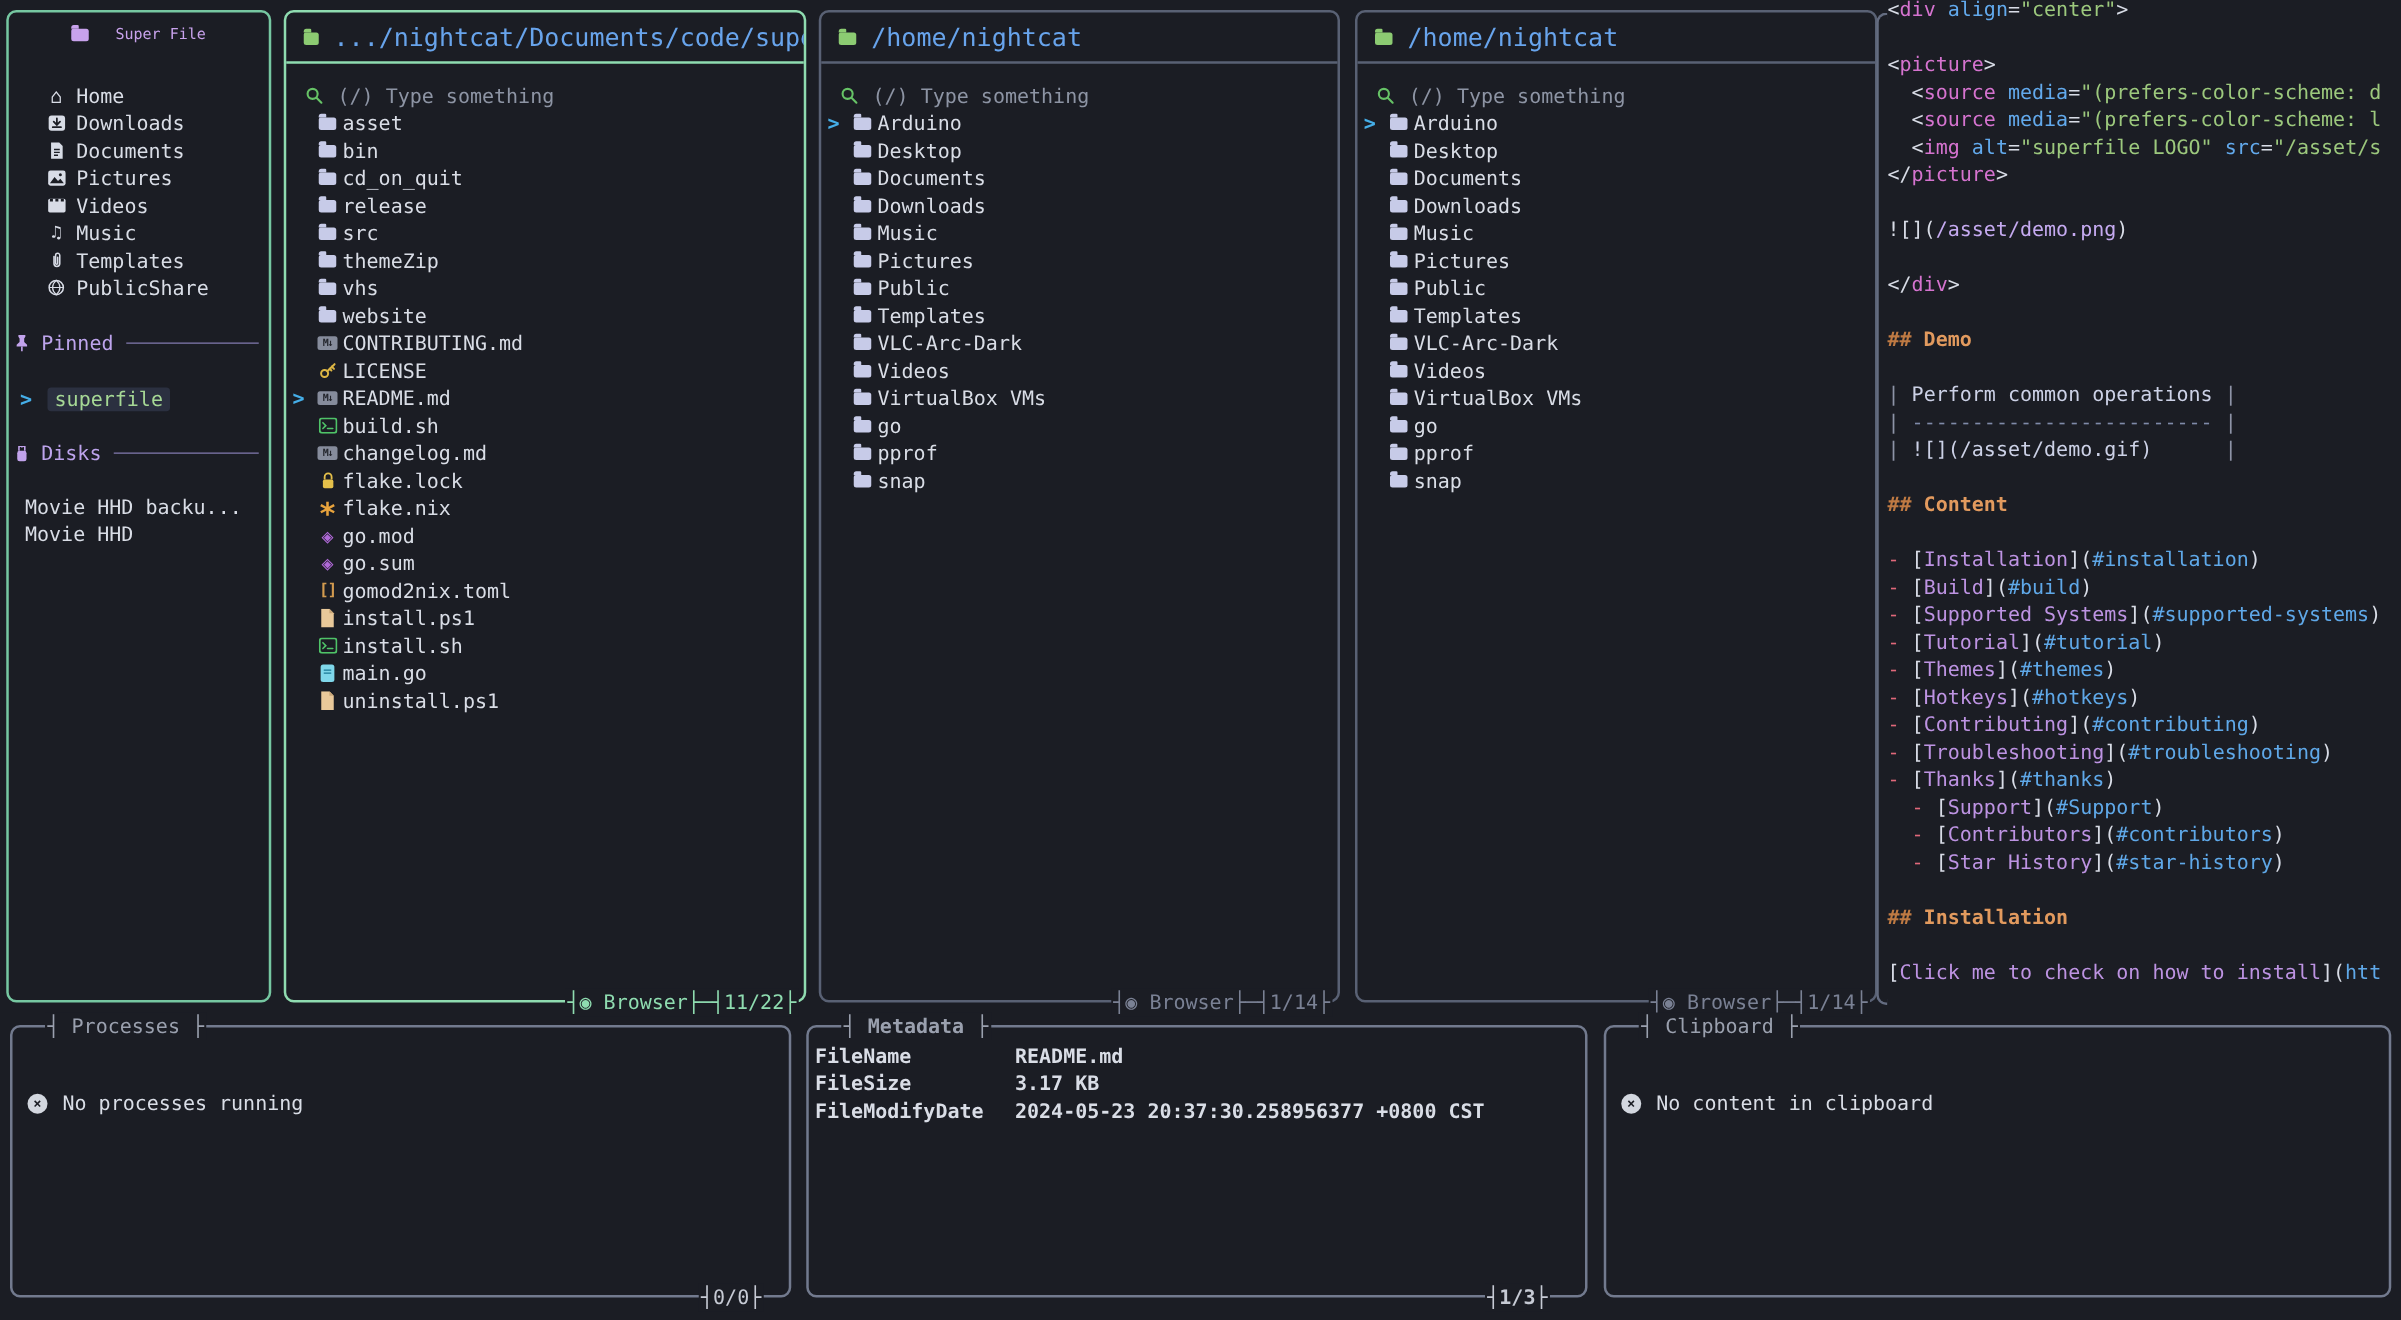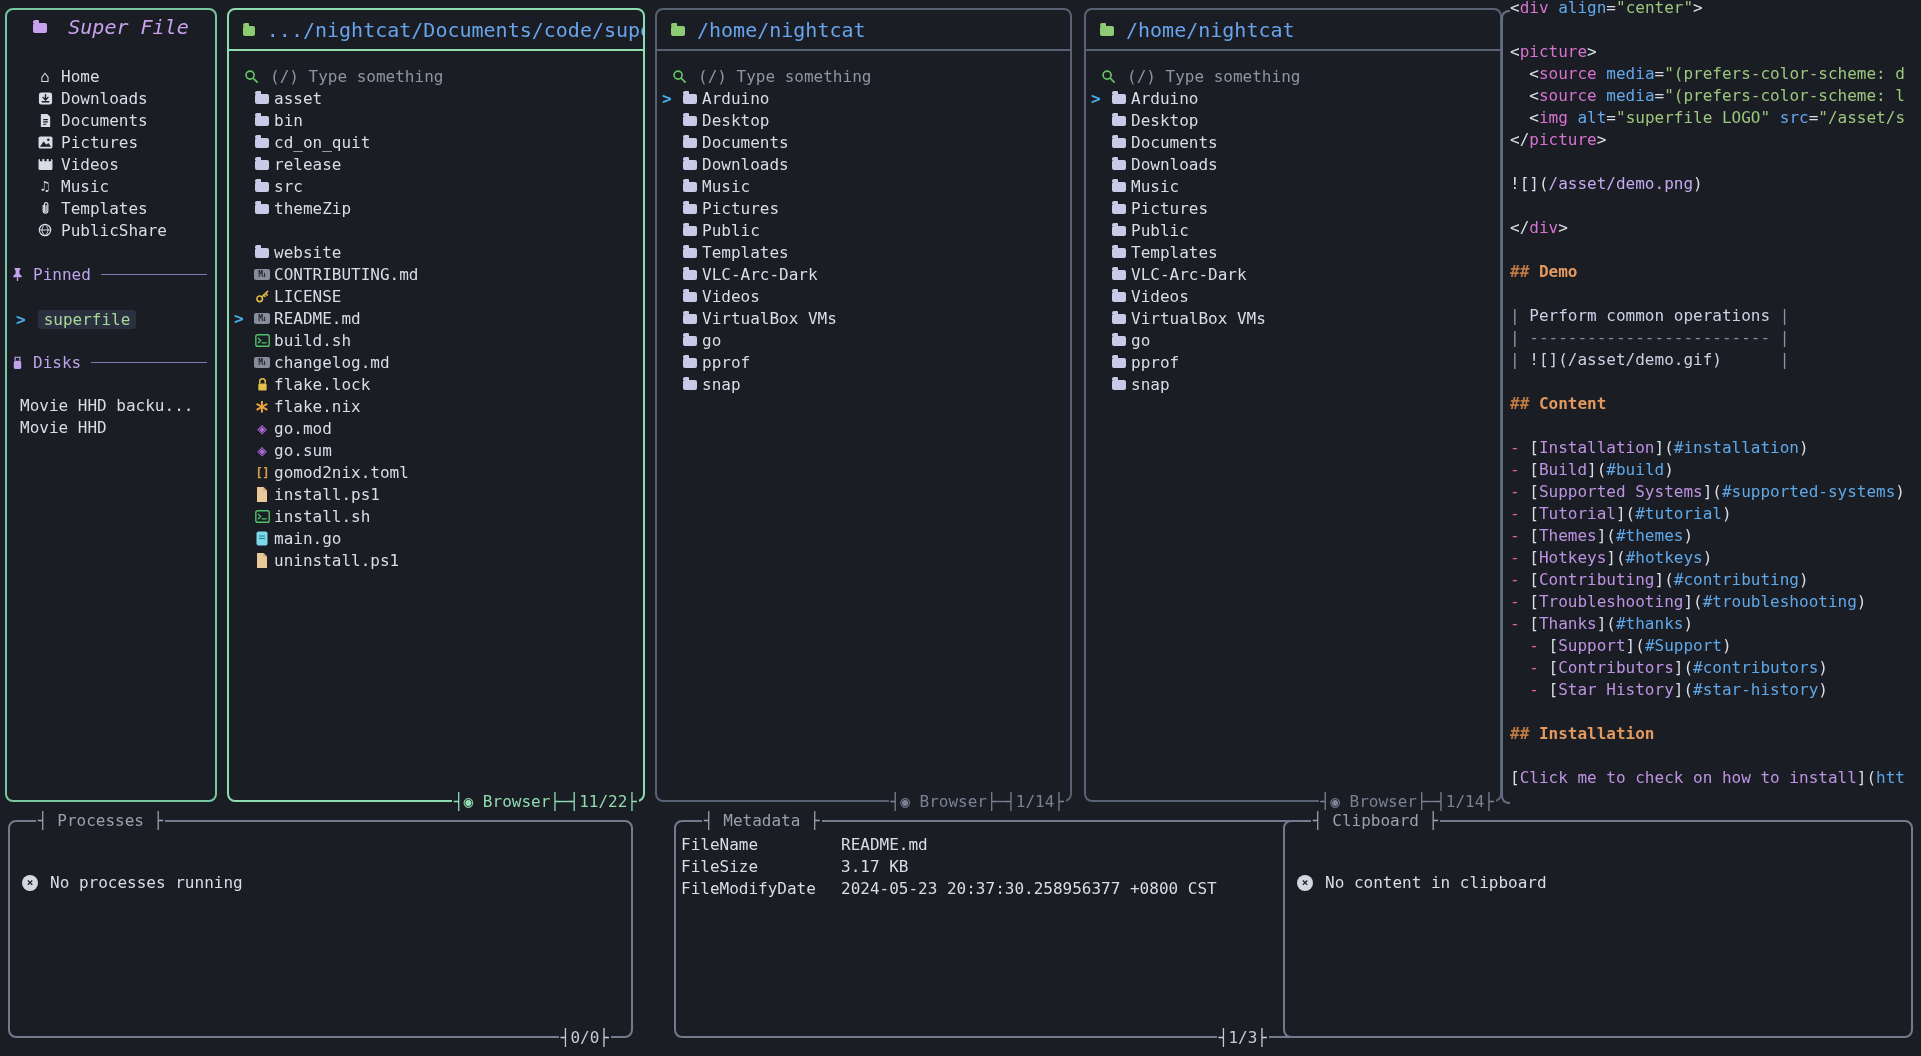--- a/index.html
+++ b/index.html
@@ -18,21 +18,21 @@
   .prow .cursor{position:absolute;left:5px;color:#45aee8;font-weight:700;font-size:16px;}
   .icbox{position:absolute;left:24px;width:18px;height:18px;display:flex;align-items:center;justify-content:center;}
   .prow .name{position:absolute;left:45px;}
   .searchtxt{position:absolute;left:41px;color:#8d94a4;font-size:16px;}
   .pfoot{position:absolute;bottom:-13px;right:4px;background:#1b1d24;font-size:16px;line-height:22px;
     color:#7a8194;padding:0 2px;white-space:pre;}
   .panel.active .pfoot{color:#8fdcb0;}
   
   #sidebar{left:5px;top:8px;width:212px;height:794px;border:2px solid #76c7a1;border-radius:8px;}
   #sidebar .srow{position:absolute;left:0;right:0;height:22px;display:flex;align-items:center;}
-  #sidebar .stitle{justify-content:center;gap:21px;color:#c8a2ec;font-size:20px;font-style:italic;}
+  #sidebar .stitle{justify-content:center;gap:21px;color:#c8a2ec;font-size:12px;}
   .sicon{width:20px;display:inline-flex;justify-content:center;align-items:center;margin-right:6px;}
   .sitem{padding-left:28px;color:#d9dde6;font-size:16px;}
   .ssection{color:#bda4ec;font-size:16px;}
   .ssection .line{flex:1;border-top:1px solid #837bb0;margin:0 8px 0 10px;}
   .sdisk{padding-left:13px;color:#d9dde6;font-size:16px;white-space:nowrap;}
   .spinned{padding-left:9px;}
   .spinned .hl{background:#2b3040;border-radius:3px;color:#a6d895;font-size:16px;padding:0 6px;margin-left:12px;}
   .spinned .cursor{color:#45aee8;font-weight:700;font-size:16px;}
   
   .ic-folder{position:relative;display:inline-block;width:14px;height:10px;background:#c7cbe8;
@@ -221,20 +221,26 @@
           <span class="ic-folder"></span>
         </span>
         <span class="name">src</span>
       </div>
       <div class="prow" style="top: 187px;">
         <span class="icbox">
           <span class="ic-folder"></span>
         </span>
         <span class="name">themeZip</span>
       </div>
+      <div class="prow" style="top: 209px;">
+        <span class="icbox">
+          <span class="ic-folder"></span>
+        </span>
+        <span class="name">vhs</span>
+      </div>
       <div class="prow" style="top: 231px;">
         <span class="icbox">
           <span class="ic-folder"></span>
         </span>
         <span class="name">website</span>
       </div>
       <div class="prow" style="top: 253px;">
         <span class="icbox">
           <span class="ic-md">M↓</span>
         </span>
@@ -588,21 +594,21 @@
 
 <div class="bpanel" style="left:8px;width:625px;">
   <span class="btitle">┤ <span>Processes</span> ├</span>
   <div class="emptyrow">
     <span class="xcirc">×</span>
     <span>No processes running</span>
   </div>
   <span class="bfoot" style="right:20px;">┤<span>0/0</span>├</span>
 </div>
 
-<div class="bpanel" style="left:674px;width:625px;">
+<div class="bpanel" style="left:645px;width:625px;font-weight:bold;">
   <span class="btitle">┤ <span>Metadata</span> ├</span>
   <div id="meta-rows">
       <div class="mrow" style="top: 13px; left: 0px; right: 0px;">
         <span class="k">FileName</span>
         <span class="v">README.md</span>
       </div>
       <div class="mrow" style="top: 35px; left: 0px; right: 0px;">
         <span class="k">FileSize</span>
         <span class="v">3.17 KB</span>
       </div>

